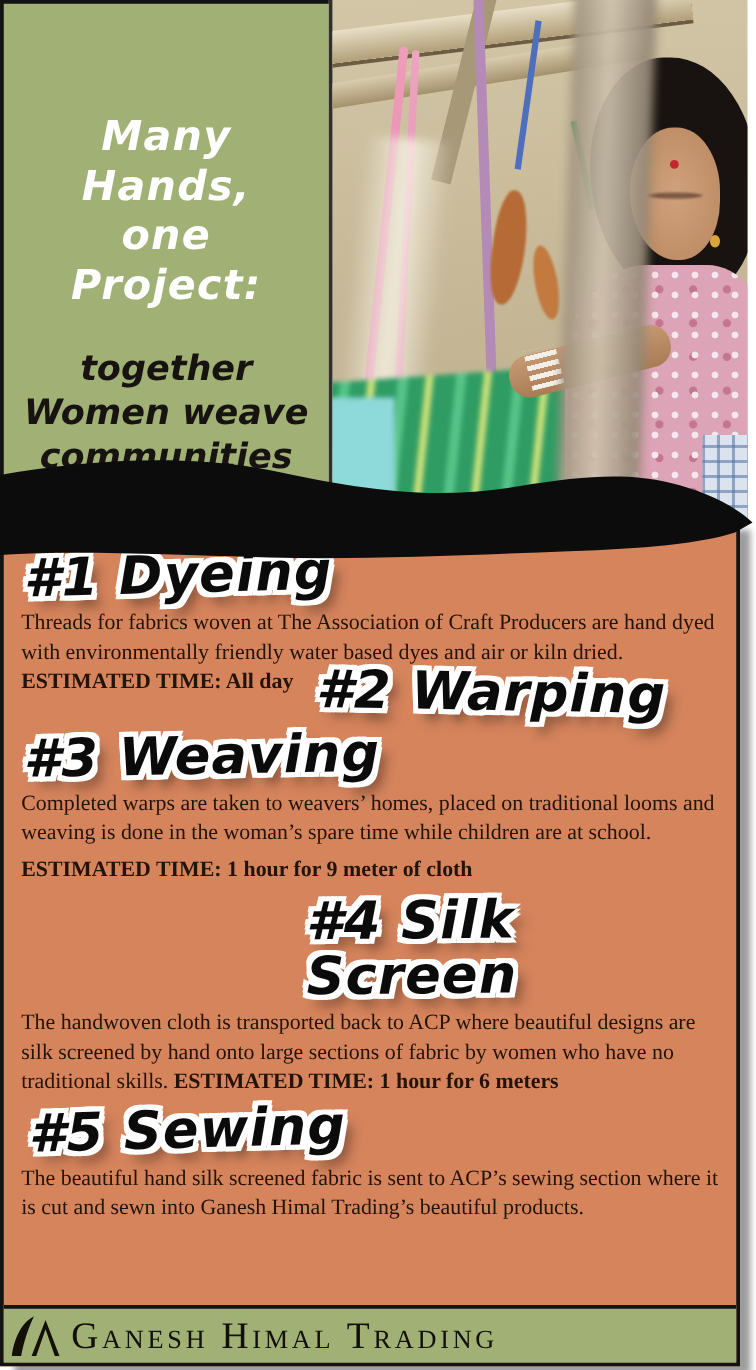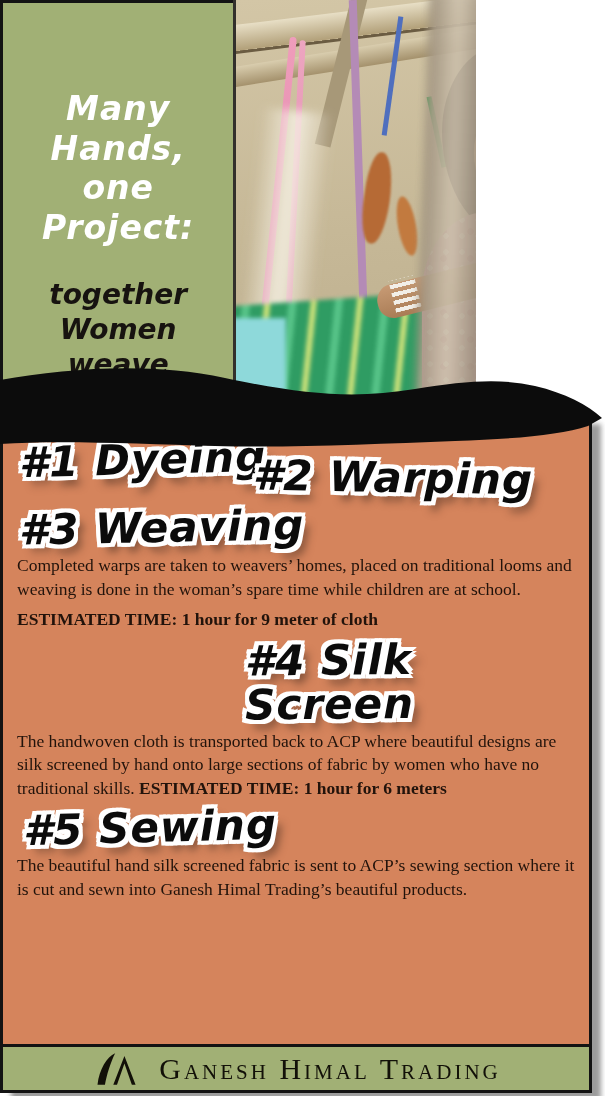--- a/index.html
+++ b/index.html
@@ -1,20 +1,20 @@
 <!DOCTYPE html>
 <html><head>
 <meta charset="utf-8">
 <style>
   * { box-sizing: border-box; margin: 0; padding: 0; }
   body { background:#ffffff; font-family:"Liberation Sans", sans-serif; }
   .canvas { position:relative; width:605px; height:1096px; background:#ffffff; overflow:hidden; }
 
   
-  .top-section { position:absolute; left:0; top:0; width:476px; height:416px; display:flex; z-index:1; }
+  .top-section { position:absolute; left:0; top:0; width:598px; height:416px; display:flex; z-index:1; }
   .intro-panel { width:263px; height:416px; background:#a1b075; border:3px solid #131313; border-right:none; padding:86px 14px 0 14px; text-align:center; }
   .hand { font-family:"DejaVu Sans", sans-serif; font-style:italic; font-weight:700; }
   .intro-title { color:#ffffff; font-size:33px; line-height:1.2; letter-spacing:1px; }
   .intro-subtitle { margin-top:30px; color:#171310; font-size:28px; line-height:1.25; }
 
   
   .photo { position:relative; width:335px; height:416px; overflow:hidden; border-left:3px solid #33302c;
            background:linear-gradient(175deg,#d3c6a6 0%,#c6b897 55%,#bcae8d 100%); }
   .ph { position:absolute; }
   .beam1 { left:-12px; top:8px; width:300px; height:26px; background:linear-gradient(#e8dfc6,#b19f78); transform:rotate(-7deg); box-shadow:0 3px 0 #6b5c42; }
@@ -63,21 +63,21 @@
   .heading-3 { margin:2px 0 4px 2px; transform:rotate(-1deg); }
   .heading-4 { margin:4px 0 4px 228px; transform:rotate(-0.5deg); }
   .heading-5 { margin:2px 0 4px 6px; transform:rotate(-1.5deg); }
   .step-body { font-family:"Liberation Serif", serif; font-size:17.5px; line-height:1.34; color:#22130b; margin:4px 0 6px; }
   .step-time { font-weight:700; }
   .block-time { display:block; }
   .inline-time { display:inline; }
   .gap-time { margin-top:7px; }
 
   
-  .footer { height:46px; border-top:3px solid #131313; background:#a1b075; display:flex; align-items:center; justify-content:center; gap:16px; }
+  .footer { height:46px; border-top:3px solid #131313; background:#a1b075; display:flex; align-items:center; gap:2px; }
   .brand { font-family:"Liberation Serif", serif; font-variant:small-caps; font-size:30px; letter-spacing:3px; color:#121008; }
 </style>
 </head>
 <body>
 
 <div class="canvas">
 
   <div class="top-section">
     <div class="intro-panel">
       <div class="intro-title hand">
@@ -122,20 +122,21 @@
   <svg class="brush" viewBox="0 0 605 100" preserveAspectRatio="none">
     <path d="M0,22 C70,10 150,4 225,20 C305,37 355,41 415,31 C465,23 500,20 535,28 C565,35 588,47 602,60
              L588,68 C560,77 515,81 455,83 C375,86 290,90 215,88 C140,86 60,82 0,86 Z" fill="#0c0c0c"></path>
   </svg>
 
   <div class="main-box">
     <div class="steps">
 
       <section>
         <h2 class="hand step-heading heading-1">#1 Dyeing</h2>
+        <p class="step-body"><span>Threads for fabrics woven at The Association of Craft Producers are hand dyed with environmentally friendly water based dyes and air or kiln dried.</span><span class="step-time block-time">ESTIMATED TIME: All day</span></p>
       </section>
 
       <section>
         <h2 class="hand step-heading heading-2">#2 Warping</h2>
         <p class="step-body"></p>
       </section>
 
       <section>
         <h2 class="hand step-heading heading-3">#3 Weaving</h2>
         <p class="step-body"><span>Completed warps are taken to weavers’ homes, placed on traditional looms and weaving is done in the woman’s spare time while children are at school.</span><span class="step-time block-time gap-time">ESTIMATED TIME: 1 hour for 9 meter of cloth</span></p>

